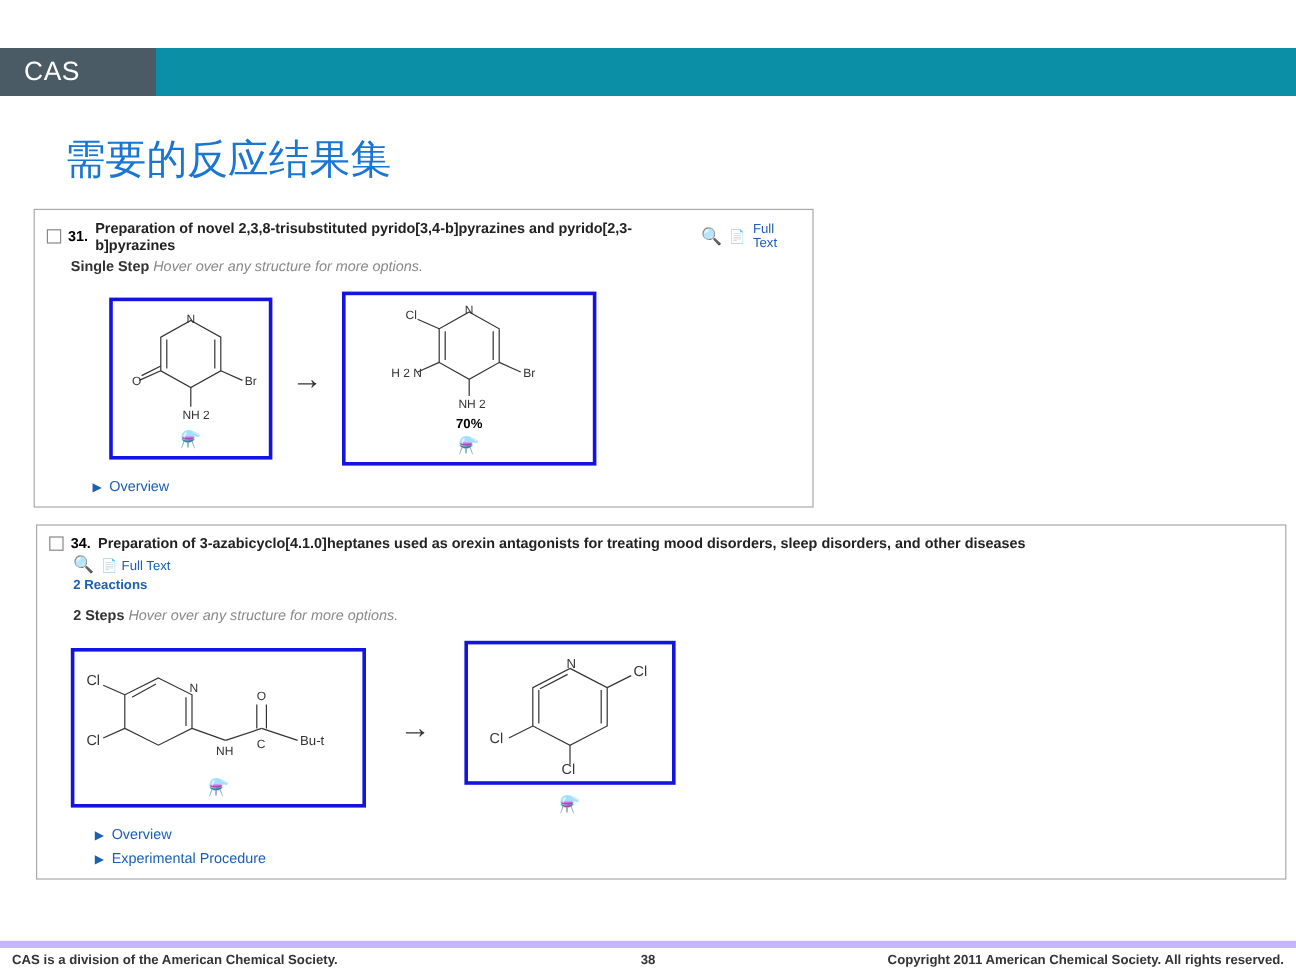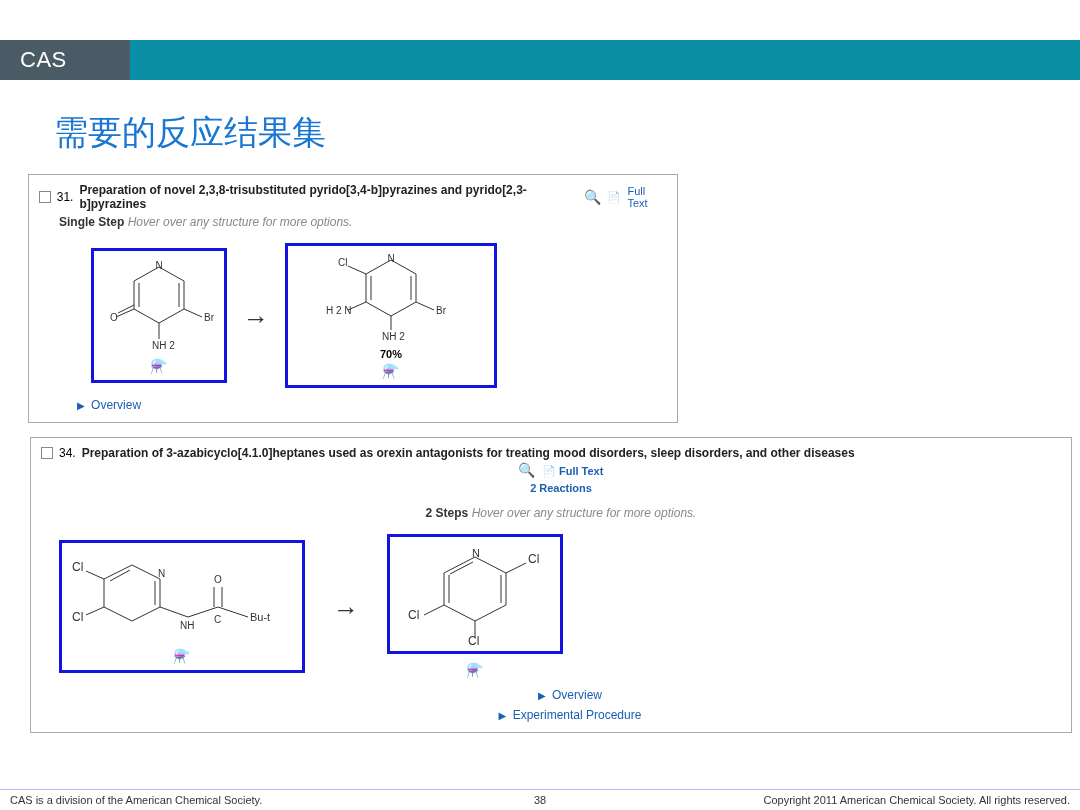--- a/index.html
+++ b/index.html
@@ -2,42 +2,42 @@
 <html><head>
 <meta charset="utf-8">
 <style>
   * { box-sizing: border-box; margin: 0; padding: 0; }
   body { width: 1080px; height: 810px; font-family: Arial, sans-serif; background: #fff; position: relative; overflow: hidden; }
   .header-bar { display: flex; height: 40px; margin-top: 40px; }
   .cas-logo { background: #4a5b66; color: #fff; width: 130px; display: flex; align-items: center; padding-left: 20px; font-size: 22px; font-weight: 300; letter-spacing: 0.5px; }
   .teal-bar { background: #0a8fa6; flex: 1; }
   .slide-title { color: #1976d2; font-size: 34px; padding: 30px 0 18px 42px; font-weight: 400; margin-left: 12px; }
   .result-card { border: 1px solid #aaa; margin: 0 28px 14px 28px; padding: 8px 10px 6px 10px; background: #fff; font-size: 12px; }
-  .result-card.second { margin: 0 8px 0 30px; text-align: center; }
+  .result-card.second { margin: 0 8px 0 30px; }
   .row1 { display: flex; align-items: center; gap: 6px; }
   .chk { width: 12px; height: 12px; border: 1px solid #888; display: inline-block; }
-  .num { font-weight: normal; }
+  .num { font-weight: bold; }
   .title-txt { font-weight: bold; color: #222; }
   .mag { color: #777; font-size: 14px; }
   .ft { color: #1a5fb4; font-size: 11px; }
   .ft-icon { color: #c89000; font-size: 11px; }
   .links-row { color: #1a5fb4; font-weight: bold; font-size: 11px; padding: 2px 0 2px 20px; }
   .links-row .sep { margin: 0 3px; }
   .step-label { padding: 4px 0 14px 20px; }
   .step-label .b { font-weight: bold; color: #333; }
   .step-label .g { color: #888; font-style: italic; }
   .rxn-row { display: flex; align-items: center; gap: 16px; padding-left: 52px; }
   .struct-box { border: 3px solid #1414e0; padding: 8px 10px 6px 10px; display: flex; flex-direction: column; align-items: center; }
   .arrow { font-size: 26px; color: #333; font-weight: bold; }
   .mol-svg { display: block; }
   .yield { font-weight: bold; font-size: 11px; margin-top: 4px; }
   .flask { font-size: 14px; margin-top: 3px; }
   .overview-row { color: #1a5fb4; font-size: 12px; padding: 10px 0 4px 38px; }
   .tri { color: #1a5fb4; margin-right: 3px; font-size: 10px; }
-  .footer { position: absolute; bottom: 0; left: 0; width: 100%; border-top: 1px solid #c4b5fd; padding: 4px 10px; display: flex; justify-content: space-between; font-size: 11px; color: #333; }
+  .footer { position: absolute; bottom: 0; left: 0; width: 100%; border-top: 6px solid #c4b5fd; padding: 4px 10px; display: flex; justify-content: space-between; font-size: 11px; color: #333; font-weight: bold; }
   .footer .pg { position: absolute; left: 50%; transform: translateX(-50%); }
 </style>
 </head>
 <body>
 
 <div class="header-bar">
   <div class="cas-logo">CAS</div>
   <div class="teal-bar"></div>
 </div>
 
@@ -102,21 +102,21 @@
     <span>Overview</span>
   </div>
 </div>
 
 <div class="result-card second">
   <div class="row1">
     <span class="chk"></span>
     <span class="num">34.</span>
     <span class="title-txt">Preparation of 3-azabicyclo[4.1.0]heptanes used as orexin antagonists for treating mood disorders, sleep disorders, and other diseases</span>
   </div>
-  <div class="links-row" style="font-weight:bold;">
+  <div class="links-row" style="font-weight:normal;">
     <span class="mag" style="color:#777;">🔍</span>&nbsp;
     <span class="ft-icon">📄</span>
     <span class="ft">Full Text</span>
   </div>
   <div class="links-row">
     <span>2 Reactions</span>
   </div>
   <div class="step-label" style="padding-top:10px;">
     <span class="b">2 Steps</span>
     <span class="g">Hover over any structure for more options.</span>

